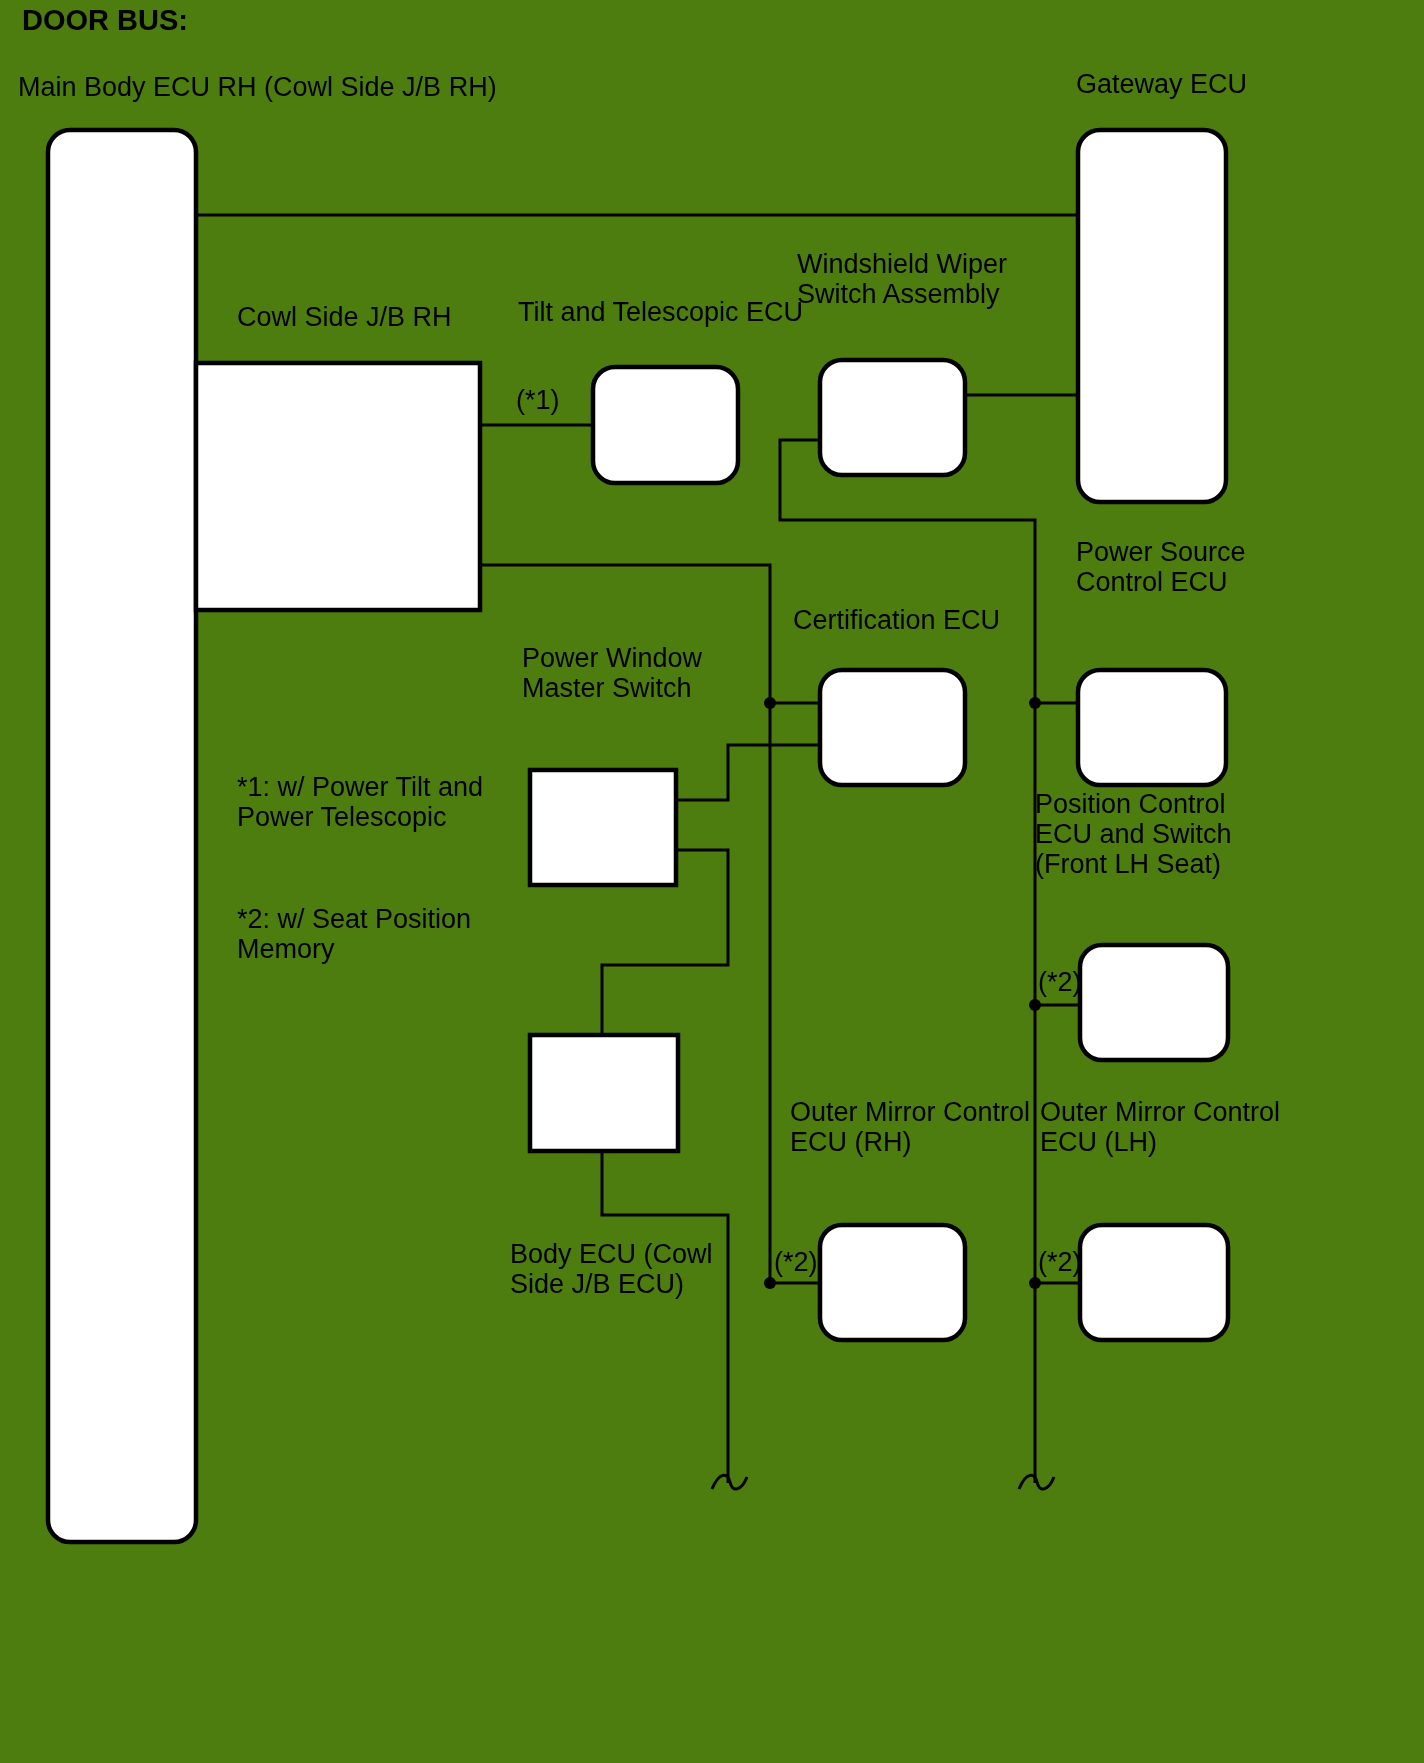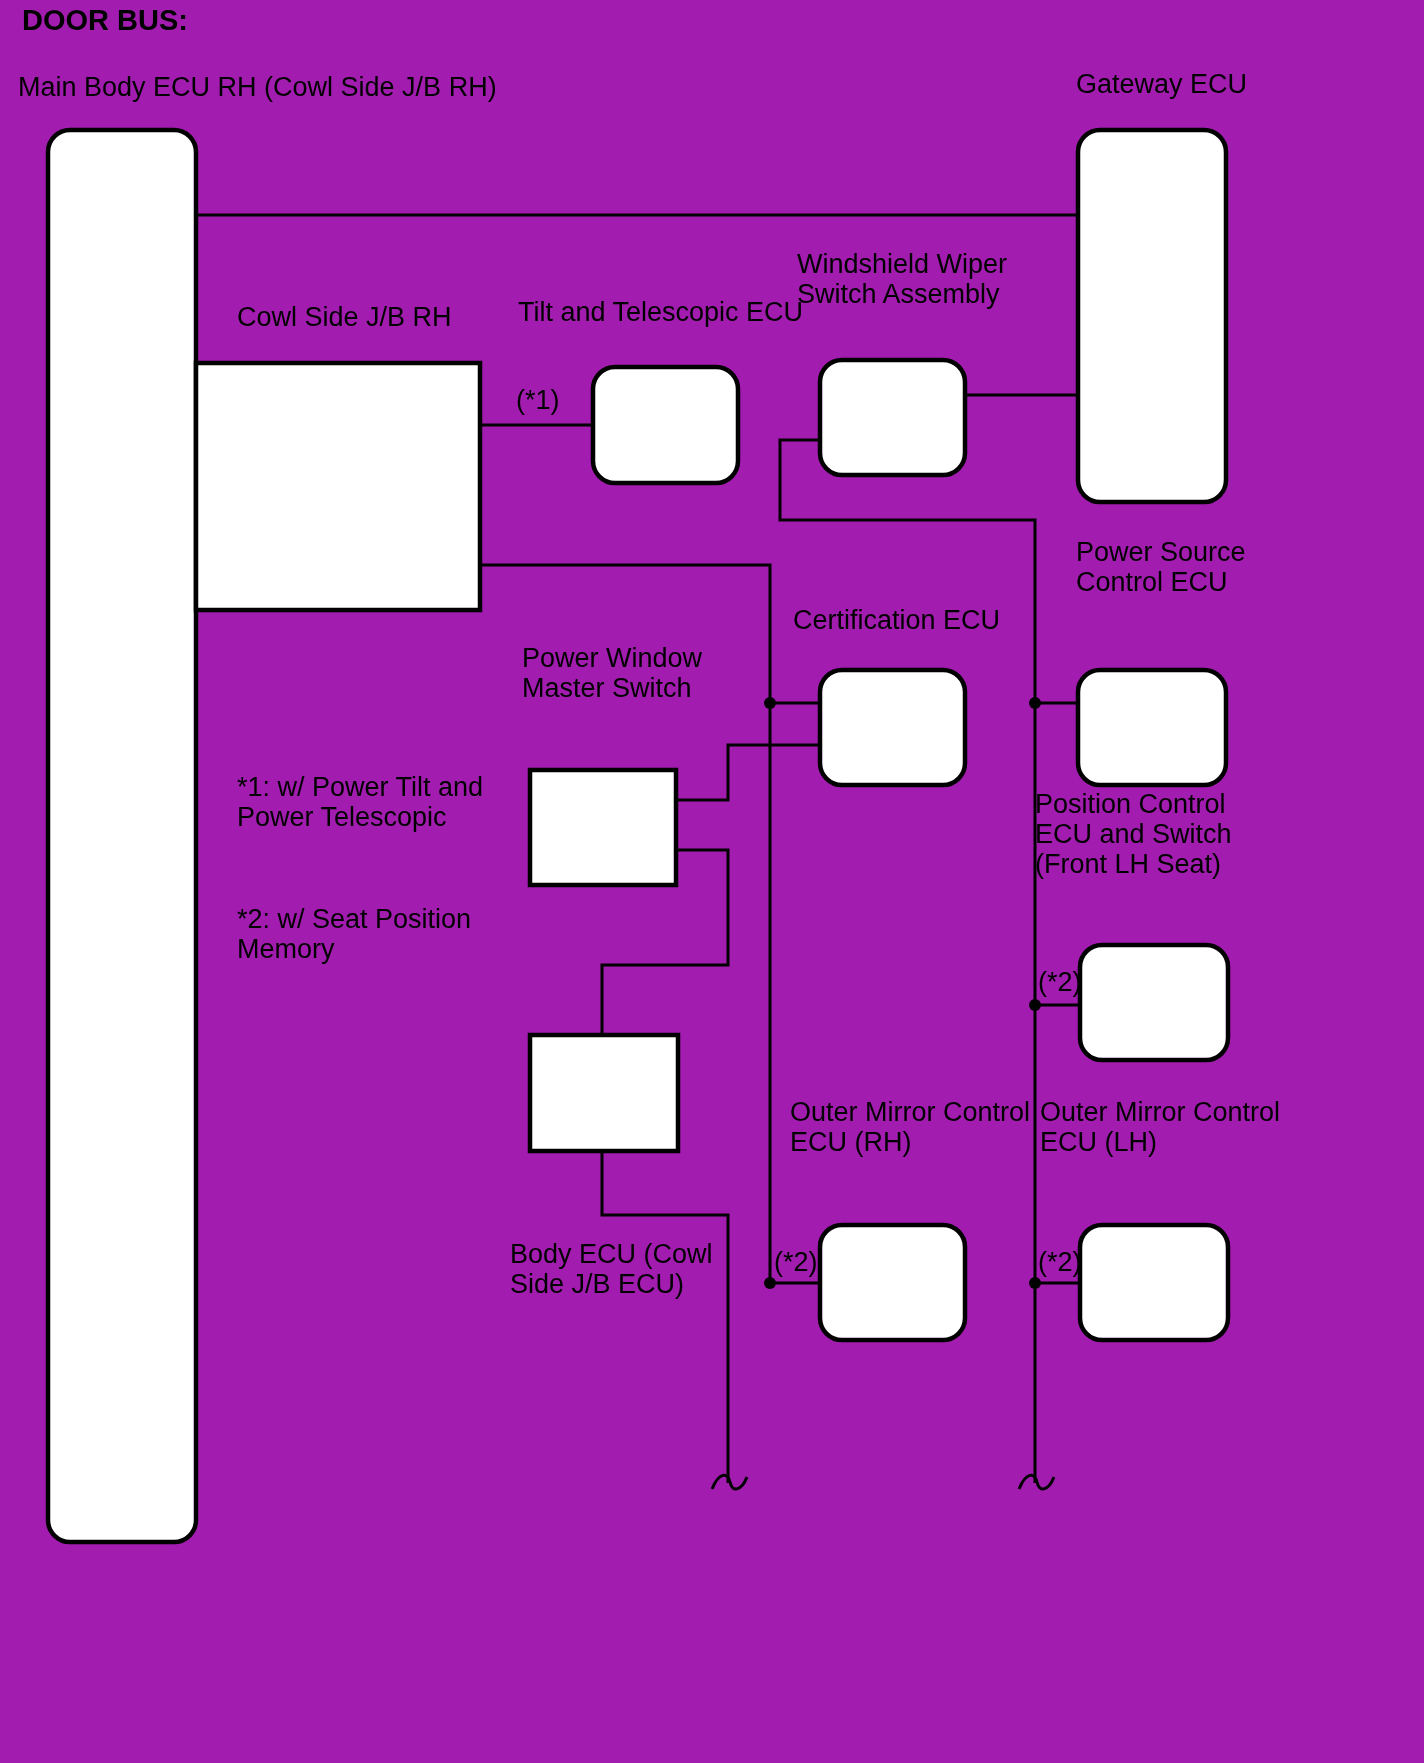--- a/index.html
+++ b/index.html
@@ -1,19 +1,19 @@
 <!DOCTYPE html>
 <html><head>
 <meta charset="utf-8">
 <style>
   html, body { margin: 0; padding: 0; background: #ffffff; }
   .page {
     width: 1424px;
     height: 1763px;
-    background: #a21caf;
+    background: #4d7c0f;
     position: relative;
     font-family: "Liberation Sans", sans-serif;
     overflow: hidden;
   }
   svg { display: block; }
   .lbl {
     font-family: "Liberation Sans", sans-serif;
     font-size: 27px;
     fill: #000000;
   }

